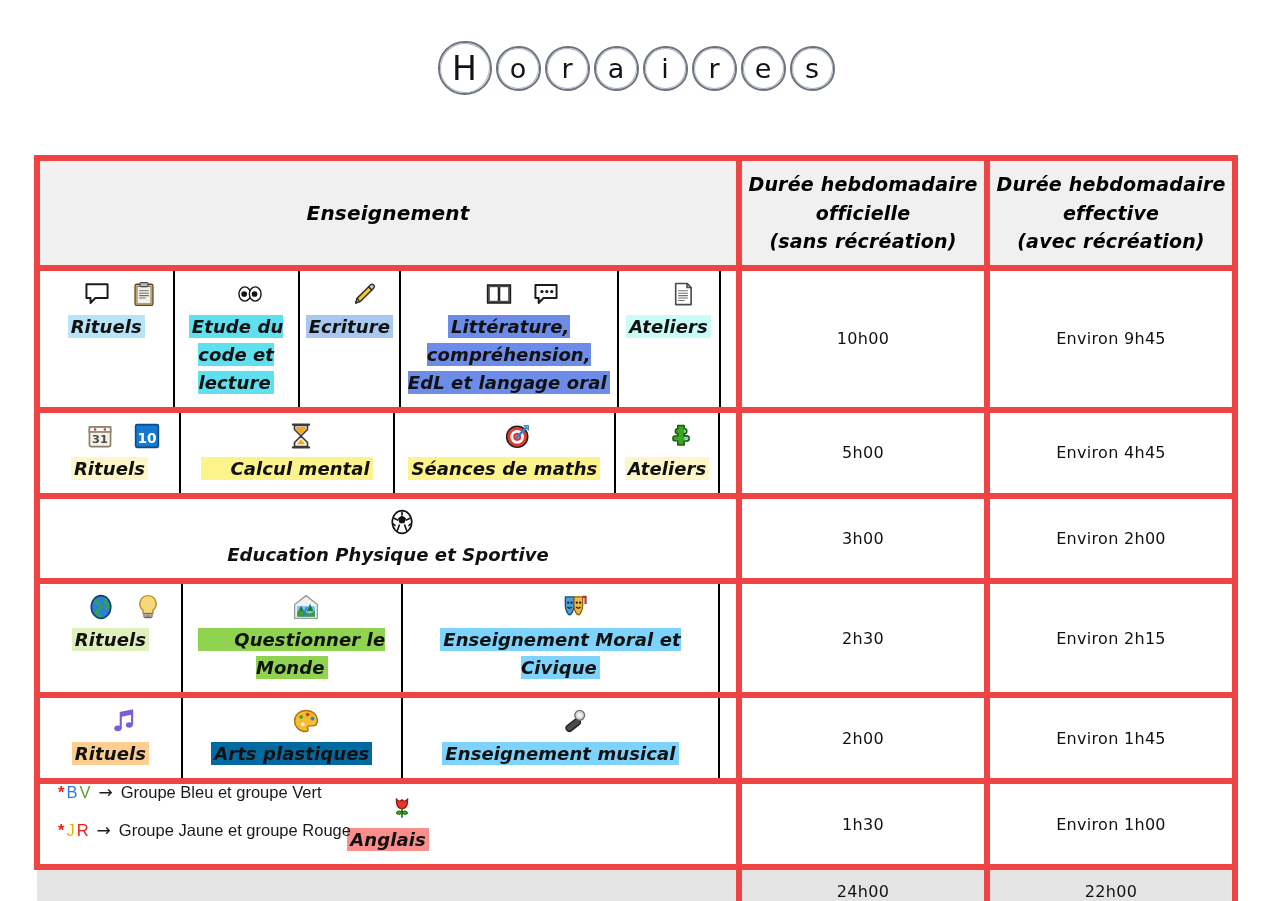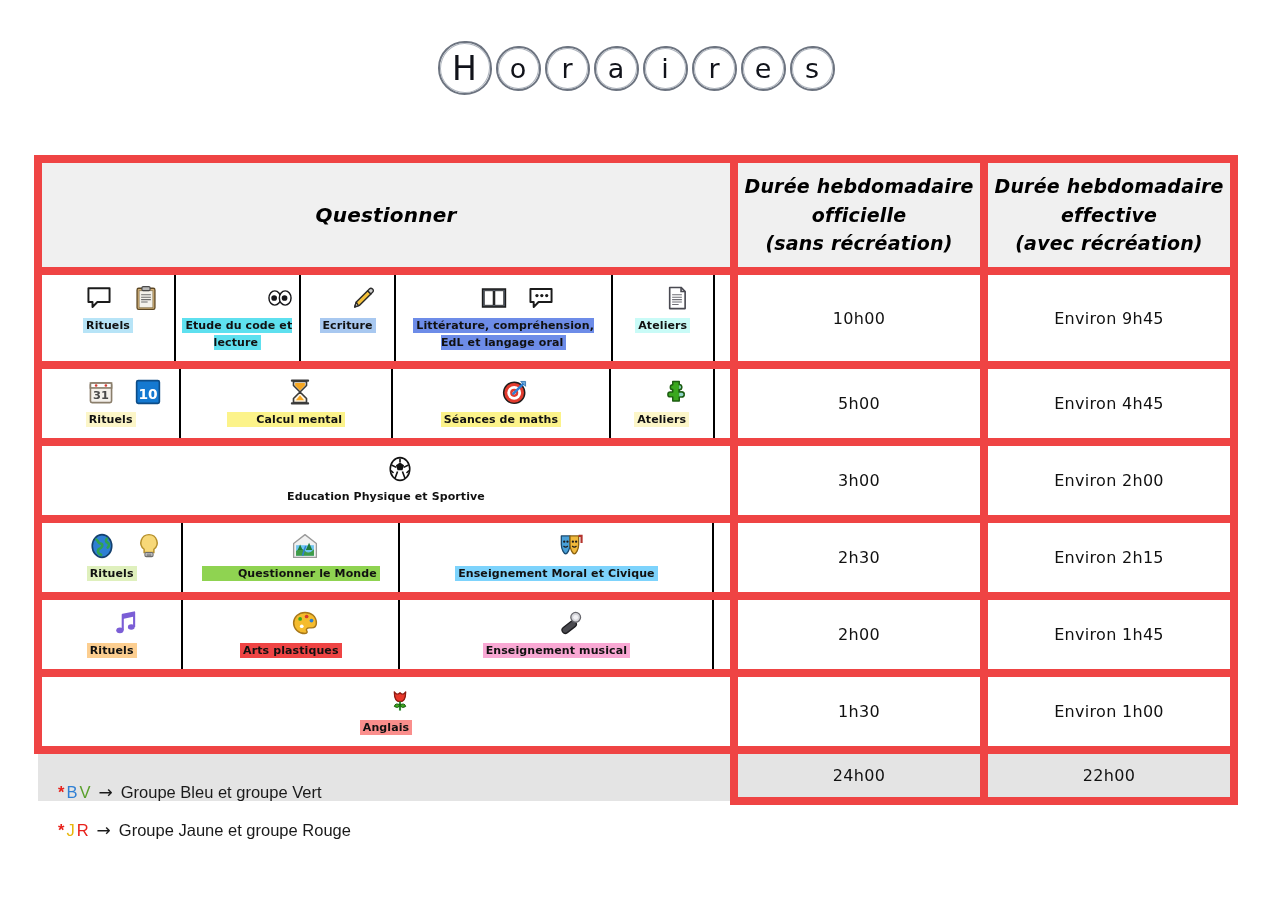--- a/index.html
+++ b/index.html
@@ -38,21 +38,21 @@
   .title .ltr span{position:relative;z-index:2;font-weight:400;}
 
   
   .tbl-wrap{position:absolute;left:34px;top:155px;width:1204px;}
   table.schedule{
     border-collapse:collapse;
     table-layout:fixed;
     width:1204px;
   }
   table.schedule td, table.schedule th{
-    border:8px solid #ef4444;
+    border:6px solid #ef4444;
     padding:0;
     vertical-align:middle;
     text-align:center;
   }
   .hdr-cell{
     background:#f0f0f0;
     font-family:"DejaVu Sans",sans-serif;
     font-weight:bold;
     font-size:19px;
     color:#000;
@@ -78,25 +78,26 @@
     display:flex;gap:21px;align-items:center;justify-content:center;
     font-family:"DejaVu Sans",sans-serif;
     line-height:1;
     height:30px;
     margin-bottom:4px;
     margin-left:28px;
   }
   .lbl{
     font-family:"DejaVu Sans",sans-serif;
     font-weight:bold;
-    font-size:11px;
+    font-size:18px;
     color:#111;
     line-height:1.55;
     text-align:center;
     letter-spacing:.1px;
+    font-style:italic;
   }
   .lbl .hl{padding:1px 3px;}
 
   .dur{
     font-family:"DejaVu Sans",sans-serif;
     font-size:16px;
     color:#111;
     letter-spacing:.3px;
   }
   .totals td{background:#e4e4e4;}
@@ -147,21 +148,21 @@
         <div class="ltr">
           <span>s</span>
         </div>
       </div>
   </div>
 
   <div class="tbl-wrap">
     <table class="schedule">
       <thead>
         <tr>
-          <th class="hdr-cell hdr-disc">Questionner</th>
+          <th class="hdr-cell hdr-disc">Enseignement</th>
           <th class="hdr-cell dur-hdr">
             <div>Durée hebdomadaire</div>
             <div>officielle</div>
             <div>(sans récréation)</div>
           </th>
           <th class="hdr-cell dur-hdr">
             <div>Durée hebdomadaire</div>
             <div>effective</div>
             <div>(avec récréation)</div>
           </th>
@@ -184,21 +185,21 @@
                         <rect x="7.5" y="7" width="17" height="21" fill="#f3f1ea" stroke="#8c7a55" stroke-width="1"></rect>
                         <rect x="11" y="2" width="10" height="5" rx="1.4" fill="#b9b9b9" stroke="#4a4a4a" stroke-width="1.4"></rect>
                         <g stroke="#6d6d6d" stroke-width="1.3">
                           <path d="M10 12h12M10 15h12M10 18h12M10 21h8"></path>
                         </g>
                       </svg>
                     </span>
                   </div>
                   <div class="lbl"><span class="hl" style="background: rgb(183, 228, 247);">Rituels</span></div>
                 </div>
-                <div class="sub" style="flex: 0.183616 1 0px; align-items: flex-end;">
+                <div class="sub" style="flex: 0.183616 1 0px;">
                   <div class="icons">
                     <span class="ic">
                       <svg viewBox="0 0 40 32">
                         <ellipse cx="12" cy="16" rx="9" ry="11" fill="#fff" stroke="#16161a" stroke-width="2.2"></ellipse>
                         <ellipse cx="28" cy="16" rx="9" ry="11" fill="#fff" stroke="#16161a" stroke-width="2.2"></ellipse>
                         <circle cx="11" cy="16" r="4.4" fill="#16161a"></circle>
                         <circle cx="27" cy="16" r="4.4" fill="#16161a"></circle>
                       </svg>
                     </span>
                   </div>
@@ -430,33 +431,33 @@
                     <span class="ic">
                       <svg viewBox="0 0 32 32">
                         <path d="M16 3C8 3 2 9 2 16s6 13 14 13c3 0 3-2 2-3.5s.5-3.5 3-3.5h3c4 0 6-2.5 6-6C30 8 24 3 16 3z" fill="#f5bc2e" stroke="#a8781a" stroke-width="1.8"></path>
                         <circle cx="10" cy="11" r="2.3" fill="#3aa81e"></circle>
                         <circle cx="18" cy="8" r="2.3" fill="#d53b2f"></circle>
                         <circle cx="24" cy="13" r="2.3" fill="#2e7fd4"></circle>
                         <circle cx="12" cy="20" r="2.3" fill="#fff"></circle>
                       </svg>
                     </span>
                   </div>
-                  <div class="lbl"><span class="hl" style="background: #ef4444;">Arts plastiques</span></div>
+                  <div class="lbl"><span class="hl" style="background: #0369a1;">Arts plastiques</span></div>
                 </div>
                 <div class="sub" style="flex: 0.475989 1 0px;">
                   <div class="icons">
                     <span class="ic">
                       <svg viewBox="0 0 32 32">
                         <rect x="5" y="17" width="20" height="8" rx="4" transform="rotate(-38 15 21)" fill="#4a4a4f" stroke="#1d1d20" stroke-width="1.6"></rect>
                         <circle cx="23" cy="9" r="6" fill="#d5d5da" stroke="#67676d" stroke-width="1.6"></circle>
                         <circle cx="23" cy="9" r="3" fill="#f2f2f5"></circle>
                       </svg>
                     </span>
                   </div>
-                  <div class="lbl"><span class="hl" style="background: #f9a8d4;">Enseignement musical</span></div>
+                  <div class="lbl"><span class="hl" style="background: #7dd3fc;">Enseignement musical</span></div>
                 </div>
                 <div class="sub" style="flex: 0.00564972 1 0px; border-right: none;"></div>
               </div>
             </td>
             <td class="dur">2h00</td>
             <td class="dur">Environ 1h45</td>
           </tr>
           <tr>
             <td class="disc-cell">
               <div class="subrow">

